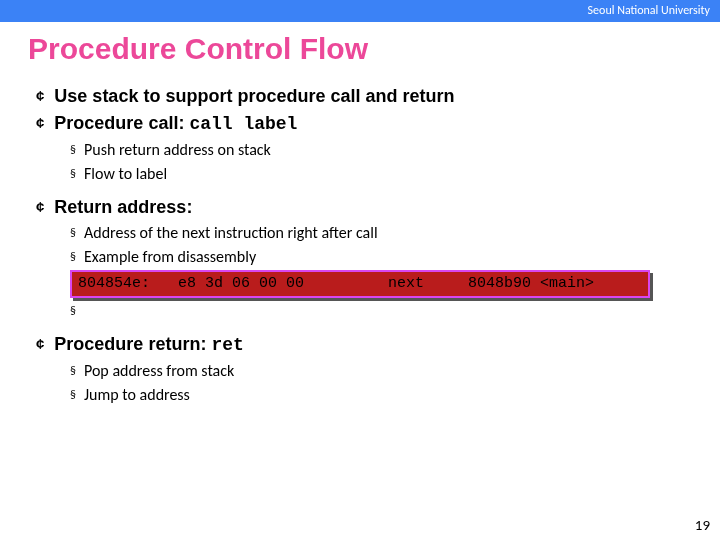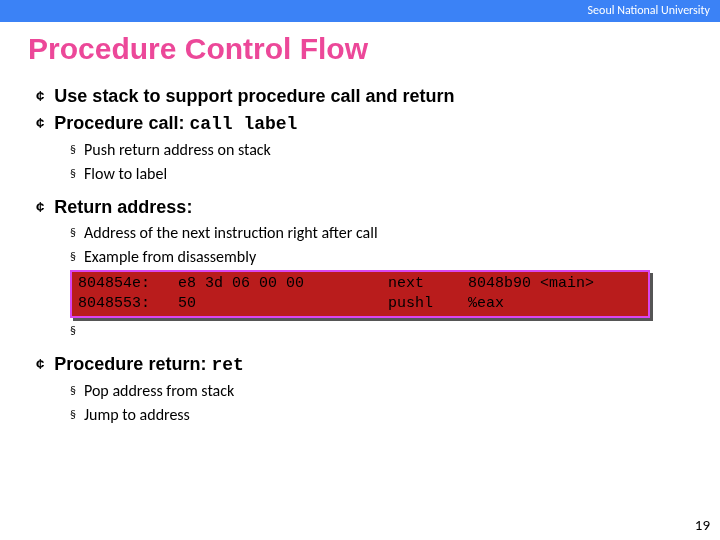--- a/index.html
+++ b/index.html
@@ -129,26 +129,20 @@
     <span class="text">Example from disassembly</span>
   </div>
 
   <div class="code-box">
     <div class="code-line">
       <span class="c1">804854e:</span>
       <span class="c2">e8 3d 06 00 00</span>
       <span class="c3">next</span>
       <span class="c4">8048b90 &lt;main&gt;</span>
     </div>
-    <div class="code-line">
-      <span class="c1">8048553:</span>
-      <span class="c2">50</span>
-      <span class="c3">pushl</span>
-      <span class="c4">%eax</span>
-    </div>
   </div>
 
   <div class="sub-row">
     <span class="sq">§</span>
   </div>
 
   <div class="section-gap"></div>
 
   <div class="bullet-row">
     <span class="bullet">¢</span>

